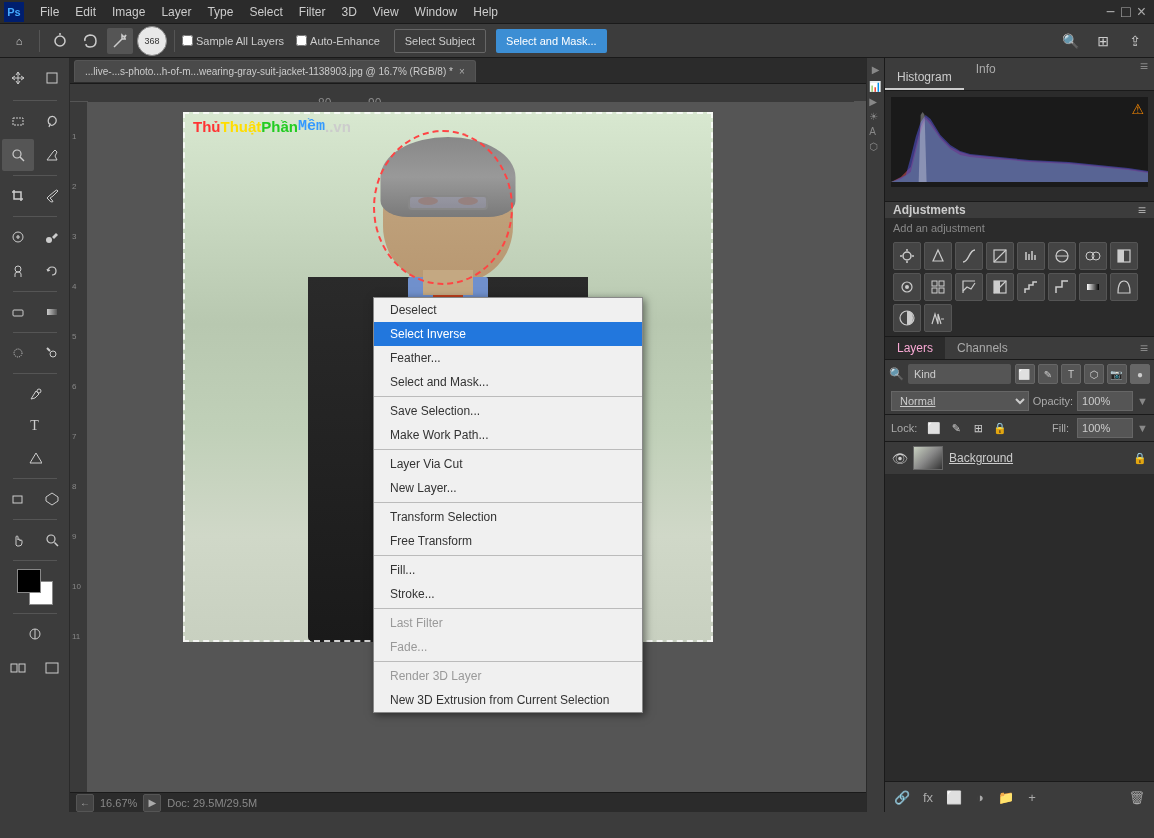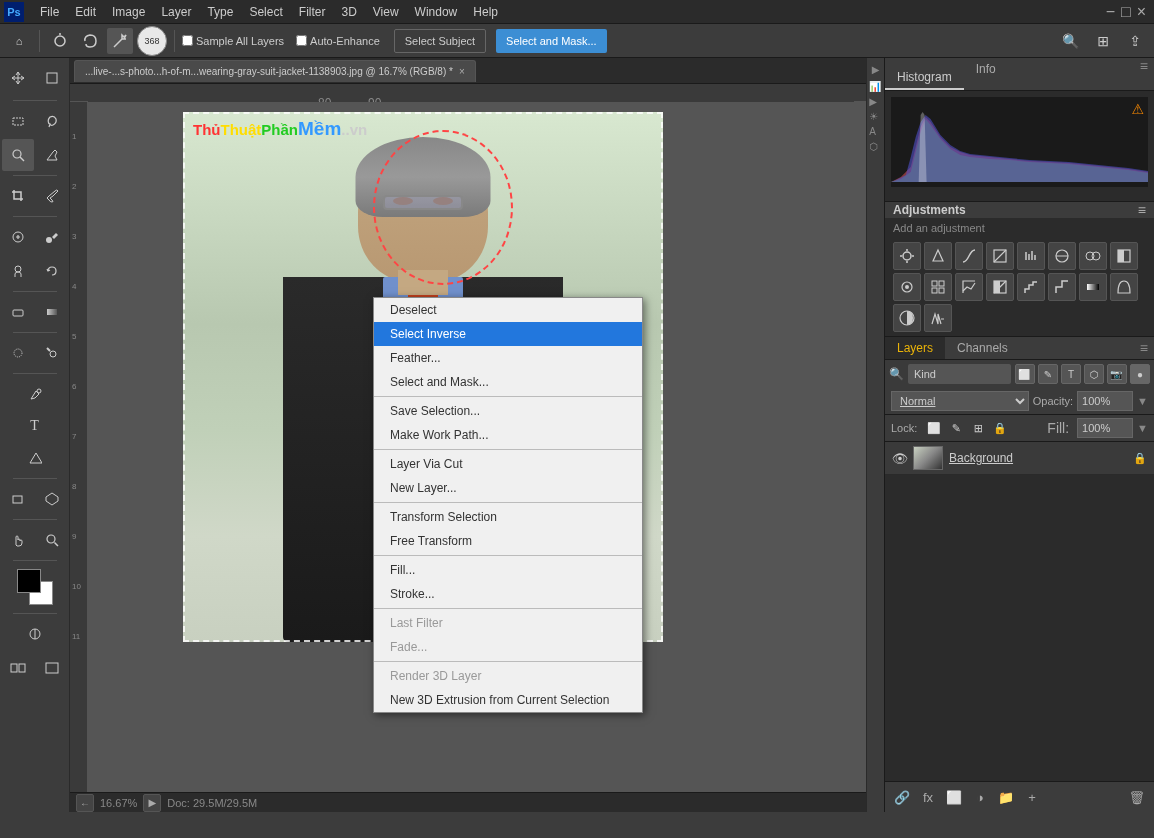--- a/index.html
+++ b/index.html
@@ -71,21 +71,21 @@
     .adj-header { display: flex; align-items: center; padding: 0 8px; background: #3c3c3c; }
     .adj-title { font-size: 12px; color: #ccc; font-weight: bold; }
     .adj-subtitle { font-size: 11px; color: #888; padding: 4px 8px; }
     .adj-grid { display: flex; flex-wrap: wrap; padding: 4px 8px; gap: 3px; }
     .adj-btn { width: 28px; height: 28px; background: #444; border: 1px solid #555; border-radius: 2px; display: flex; align-items: center; justify-content: center; cursor: pointer; color: #ccc; font-size: 12px; }
 
     
     .layers-panel { flex: 1; display: flex; flex-direction: column; border-top: 1px solid #1a1a1a; }
     .layers-tabs { display: flex; background: #3c3c3c; border-bottom: 1px solid #1a1a1a; }
     .layers-tab { padding: 4px 12px; font-size: 12px; cursor: pointer; color: #aaa; }
-    .layers-tab.active { color: #eab308; background: #2b2b2b; }
+    .layers-tab.active { color: #f9a8d4; background: #2b2b2b; }
     .layers-search { padding: 4px; display: flex; align-items: center; background: #3a3a3a; }
     .layers-search-input { flex: 1; height: 20px; background: #555; border: none; color: #ccc; font-size: 11px; padding: 0 6px; border-radius: 2px; }
     .layers-filter-icons { display: flex; gap: 3px; margin-left: 4px; }
     .filter-icon { width: 20px; height: 20px; background: #555; border: 1px solid #666; display: flex; align-items: center; justify-content: center; font-size: 10px; color: #ccc; cursor: pointer; border-radius: 2px; }
     .layers-controls { display: flex; align-items: center; padding: 3px 6px; gap: 4px; background: #3a3a3a; border-bottom: 1px solid #1a1a1a; }
     .layer-select { height: 20px; background: #555; border: 1px solid #666; color: #ccc; font-size: 11px; flex: 1; padding: 0 4px; text-decoration: underline; }
     .layers-lock-row { display: flex; align-items: center; padding: 3px 6px; gap: 4px; background: #3a3a3a; border-bottom: 1px solid #1a1a1a; }
     .lock-icon { width: 18px; height: 18px; display: flex; align-items: center; justify-content: center; font-size: 11px; color: #ccc; cursor: pointer; }
     .layer-item { display: flex; align-items: center; padding: 4px 6px; background: #3a3a3a; border-bottom: 1px solid #2a2a2a; cursor: pointer; }
     .layer-visibility { width: 18px; height: 18px; display: flex; align-items: center; justify-content: center; font-size: 13px; color: #ccc; cursor: pointer; margin-right: 4px; }
@@ -99,21 +99,21 @@
     .bottom-bar { height: 20px; background: #2b2b2b; border-top: 1px solid #1a1a1a; display: flex; align-items: center; padding: 0 6px; gap: 8px; }
     .bottom-btn { width: 18px; height: 18px; background: #444; border: 1px solid #555; display: flex; align-items: center; justify-content: center; font-size: 10px; color: #aaa; cursor: pointer; border-radius: 2px; }
 
     .histogram-svg { width: 100%; height: 85px; }
 
     
     .watermark { position: absolute; top: 6px; left: 10px; z-index: 50; display: flex; align-items: center; }
     .wm-thu { color: #ff3333; font-weight: bold; font-size: 15px; }
     .wm-thuat { color: #ffdd00; font-weight: bold; font-size: 15px; }
     .wm-phan { color: #22cc22; font-weight: bold; font-size: 15px; }
-    .wm-mem { color: #3399ff; font-weight: bold; font-size: 19px; }
+    .wm-mem { color: #3399ff; font-weight: bold; font-size: 15px; font-family: Liberation Mono, monospace; }
     .wm-dot { color: #ccc; font-weight: bold; font-size: 15px; }
     .wm-vn { color: #ccc; font-weight: bold; font-size: 15px; }
   </style>
 </head>
 <body>
 
 <div class="menubar">
   <div class="menubar-logo">
     <span style="font-size:11px;font-weight:bold;color:#4af;">Ps</span>
   </div>
@@ -405,21 +405,21 @@
           <span style="position:absolute;top:460px;left:2px;font-size:8px;color:#888;">10</span>
           <span style="position:absolute;top:510px;left:2px;font-size:8px;color:#888;">11</span>
         </div>
       </div>
 
       <div class="canvas-content">
         <div class="canvas-bg">
 
           <div style="width:100%;height:100%;background:#555;position:absolute;top:0;left:0;"></div>
 
-          <div style="position:absolute;top:10px;left:95px;width:480px;height:530px;overflow:hidden;">
+          <div style="position:absolute;top:10px;left:95px;width:530px;height:530px;overflow:hidden;">
 
             <div style="width:100%;height:100%;background:linear-gradient(180deg, #d8e8d0 0%, #c8d8c0 20%, #b8c8b0 40%, #c0d0b8 60%, #d0d8c8 80%, #c8d0c0 100%);position:absolute;"></div>
 
             <div style="position:absolute;bottom:0;left:50%;transform:translateX(-50%);width:400px;height:520px;">
 
               <div style="position:absolute;top:20px;left:50%;transform:translateX(-50%);width:130px;height:140px;background:linear-gradient(180deg,#c4a882,#b89872);border-radius:50% 50% 40% 40%;"></div>
 
               <div style="position:absolute;top:15px;left:50%;transform:translateX(-50%);width:135px;height:80px;background:linear-gradient(180deg,#888,#999,#7a7a7a);border-radius:50% 50% 20% 20%;"></div>
 
               <div style="position:absolute;top:75px;left:calc(50% - 30px);width:20px;height:8px;background:#8a7060;border-radius:50%;"></div>
@@ -714,21 +714,21 @@
         <span style="font-size:11px;color:#aaa;">Opacity:</span>
         <div style="height:20px;background:#555;border:1px solid #666;color:#ccc;font-size:11px;width:56px;display:flex;align-items:center;padding:0 4px;">100%</div>
         <span style="font-size:11px;color:#888;cursor:pointer;">▼</span>
       </div>
       <div class="layers-lock-row">
         <span style="font-size:11px;color:#aaa;margin-right:4px;">Lock:</span>
         <div class="lock-icon">⬜</div>
         <div class="lock-icon">✎</div>
         <div class="lock-icon">⊞</div>
         <div class="lock-icon">🔒</div>
-        <span style="font-size:14px;color:#aaa;margin-left:auto;">Fill:</span>
+        <span style="font-size:11px;color:#aaa;margin-left:auto;">Fill:</span>
         <div style="height:20px;background:#555;border:1px solid #666;color:#ccc;font-size:11px;width:56px;display:flex;align-items:center;padding:0 4px;margin-left:4px;">100%</div>
         <span style="font-size:11px;color:#888;cursor:pointer;">▼</span>
       </div>
 
       <div class="layer-item">
         <div class="layer-visibility">👁</div>
         <div class="layer-thumb">
           <div class="layer-thumb-img"></div>
         </div>
         <span class="layer-name">Background</span>

